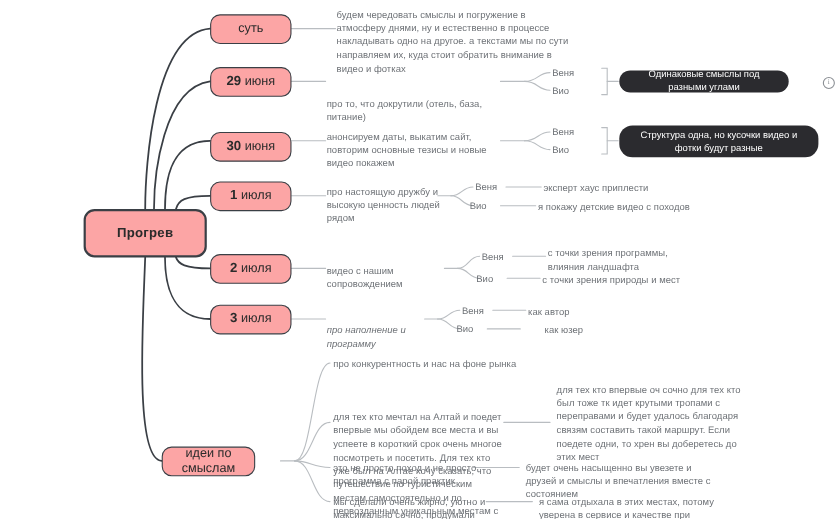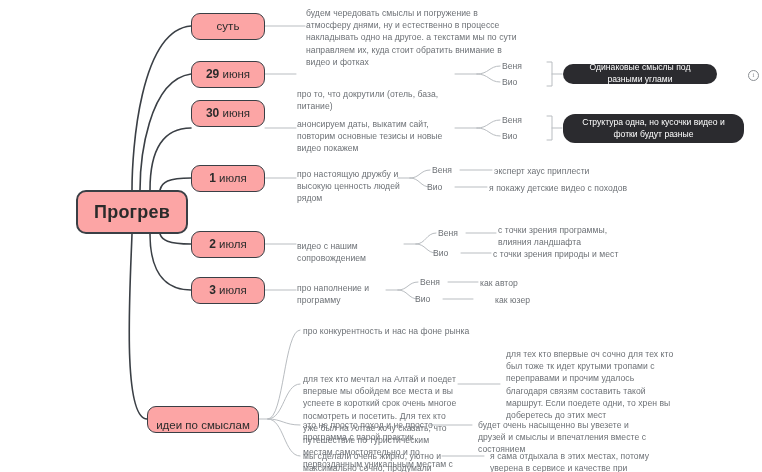--- a/index.html
+++ b/index.html
@@ -21,25 +21,25 @@
     border-radius:9px;
     background:#fca5a5;
     display:flex;align-items:center;justify-content:center;
     text-align:center;
     color:#2b2b2b;
     line-height:1.15;
   }
   .root{
     left:76px;top:190px;width:112px;height:44px;
     border-width:2px;border-radius:10px;
-    font-size:18px;font-weight:bold;letter-spacing:.2px;
+    font-size:12px;font-weight:bold;letter-spacing:.2px;
   }
   .date-node{width:74px;height:27px;font-size:11.5px;}
   .date-node b{font-weight:bold;font-size:12px;}
-  .ideas-node{left:147px;top:406px;width:112px;height:27px;font-size:11.5px;border-radius:9px;align-items:flex-end;}
+  .ideas-node{left:147px;top:406px;width:85px;height:27px;font-size:11.5px;border-radius:9px;}
 
   .txt{
     position:absolute;
     font-size:8.6px;
     line-height:1.42;
     color:#6d7176;
     letter-spacing:.05px;
   }
   .lbl{
     position:absolute;
@@ -148,21 +148,21 @@
 
   <div class="node date-node" style="left:191px;top:61px;">
     <span><b>29</b>&nbsp;<span>июня</span></span>
   </div>
   <div class="txt" style="left:297px;top:69px;width:160px;margin-top:19px;">про то, что докрутили (отель, база, питание)</div>
   <div class="lbl" style="left:502px;top:61px;">Веня</div>
   <div class="lbl" style="left:502px;top:77px;">Вио</div>
   <div class="badge center" style="left:563px;top:64px;width:154px;height:20px;">Одинаковые смыслы под разными углами</div>
   <div class="info-icon" style="left:748px;top:70px;">i</div>
 
-  <div class="node date-node" style="left:191px;top:100px;">
+  <div class="node date-node" style="left:191px;top:120px;">
     <span><b>30</b>&nbsp;<span>июня</span></span>
   </div>
   <div class="txt" style="left:297px;top:118px;width:160px;">анонсируем даты, выкатим  сайт, повторим основные тезисы и новые видео покажем</div>
   <div class="lbl" style="left:502px;top:115px;">Веня</div>
   <div class="lbl" style="left:502px;top:131px;">Вио</div>
   <div class="badge center" style="left:563px;top:114px;width:181px;height:29px;">Структура одна, но кусочки видео и фотки будут разные</div>
 
   <div class="node date-node" style="left:191px;top:165px;">
     <span><b>1</b>&nbsp;<span>июля</span></span>
   </div>
@@ -177,34 +177,34 @@
   </div>
   <div class="txt" style="left:297px;top:240px;width:112px;">видео с нашим сопровождением</div>
   <div class="lbl" style="left:438px;top:228px;">Веня</div>
   <div class="lbl" style="left:433px;top:248px;">Вио</div>
   <div class="txt" style="left:498px;top:224px;width:140px;">с точки зрения программы, влияния ландшафта</div>
   <div class="txt" style="left:493px;top:248px;width:150px;">с точки зрения природы и мест</div>
 
   <div class="node date-node" style="left:191px;top:277px;">
     <span><b>3</b>&nbsp;<span>июля</span></span>
   </div>
-  <div class="txt" style="left:297px;top:282px;width:100px;">про наполнение и программу</div>
+  <div class="txt" style="left:297px;top:294px;width:100px;font-style:italic;">про наполнение и программу</div>
   <div class="lbl" style="left:420px;top:277px;">Веня</div>
   <div class="lbl" style="left:415px;top:294px;">Вио</div>
   <div class="txt" style="left:480px;top:277px;width:120px;">как автор</div>
   <div class="txt" style="left:475px;top:294px;width:120px;padding-left:20px;">как юзер</div>
 
   <div class="node ideas-node">
     <span>идеи по смыслам</span>
   </div>
 
   <div class="txt" style="left:303px;top:325px;width:230px;">про конкурентность и нас на фоне рынка</div>
 
   <div class="txt" style="left:303px;top:348px;width:158px;margin-top:25px;">для тех кто мечтал на Алтай и поедет впервые мы обойдем все места и вы успеете в короткий срок очень многое посмотреть и посетить. Для тех кто уже был на Алтае хочу сказать, что путешествие по туристическим местам самостоятельно и по первозданным уникальным местам с гидом это разные вещи</div>
-  <div class="txt" style="left:506px;top:348px;width:170px;">для тех кто впервые оч сочно для тех кто был тоже тк идет крутыми тропами с переправами и прочим удалось благодаря связям составить такой маршрут. Если поедете одни, то хрен вы доберетесь до этих мест</div>
+  <div class="txt" style="left:506px;top:348px;width:170px;">для тех кто впервые оч сочно для тех кто был тоже тк идет крутыми тропами с переправами и будет удалось благодаря связям составить такой маршрут. Если поедете одни, то хрен вы доберетесь до этих мест</div>
 
   <div class="txt" style="left:303px;top:419px;width:130px;">это не просто поход и не просто программа с парой практик</div>
   <div class="txt" style="left:478px;top:419px;width:175px;">будет очень насыщенно вы увезете и друзей и смыслы и впечатления вместе с состоянием</div>
 
   <div class="txt" style="left:303px;top:450px;width:146px;">мы сделали очень жирно, уютно и максимально сочно, продумали каждую мелочь</div>
   <div class="txt" style="left:490px;top:450px;width:175px;">я сама отдыхала в этих местах, потому уверена в сервисе и качестве при размещении</div>
 
 </div>
 
 </body></html>

